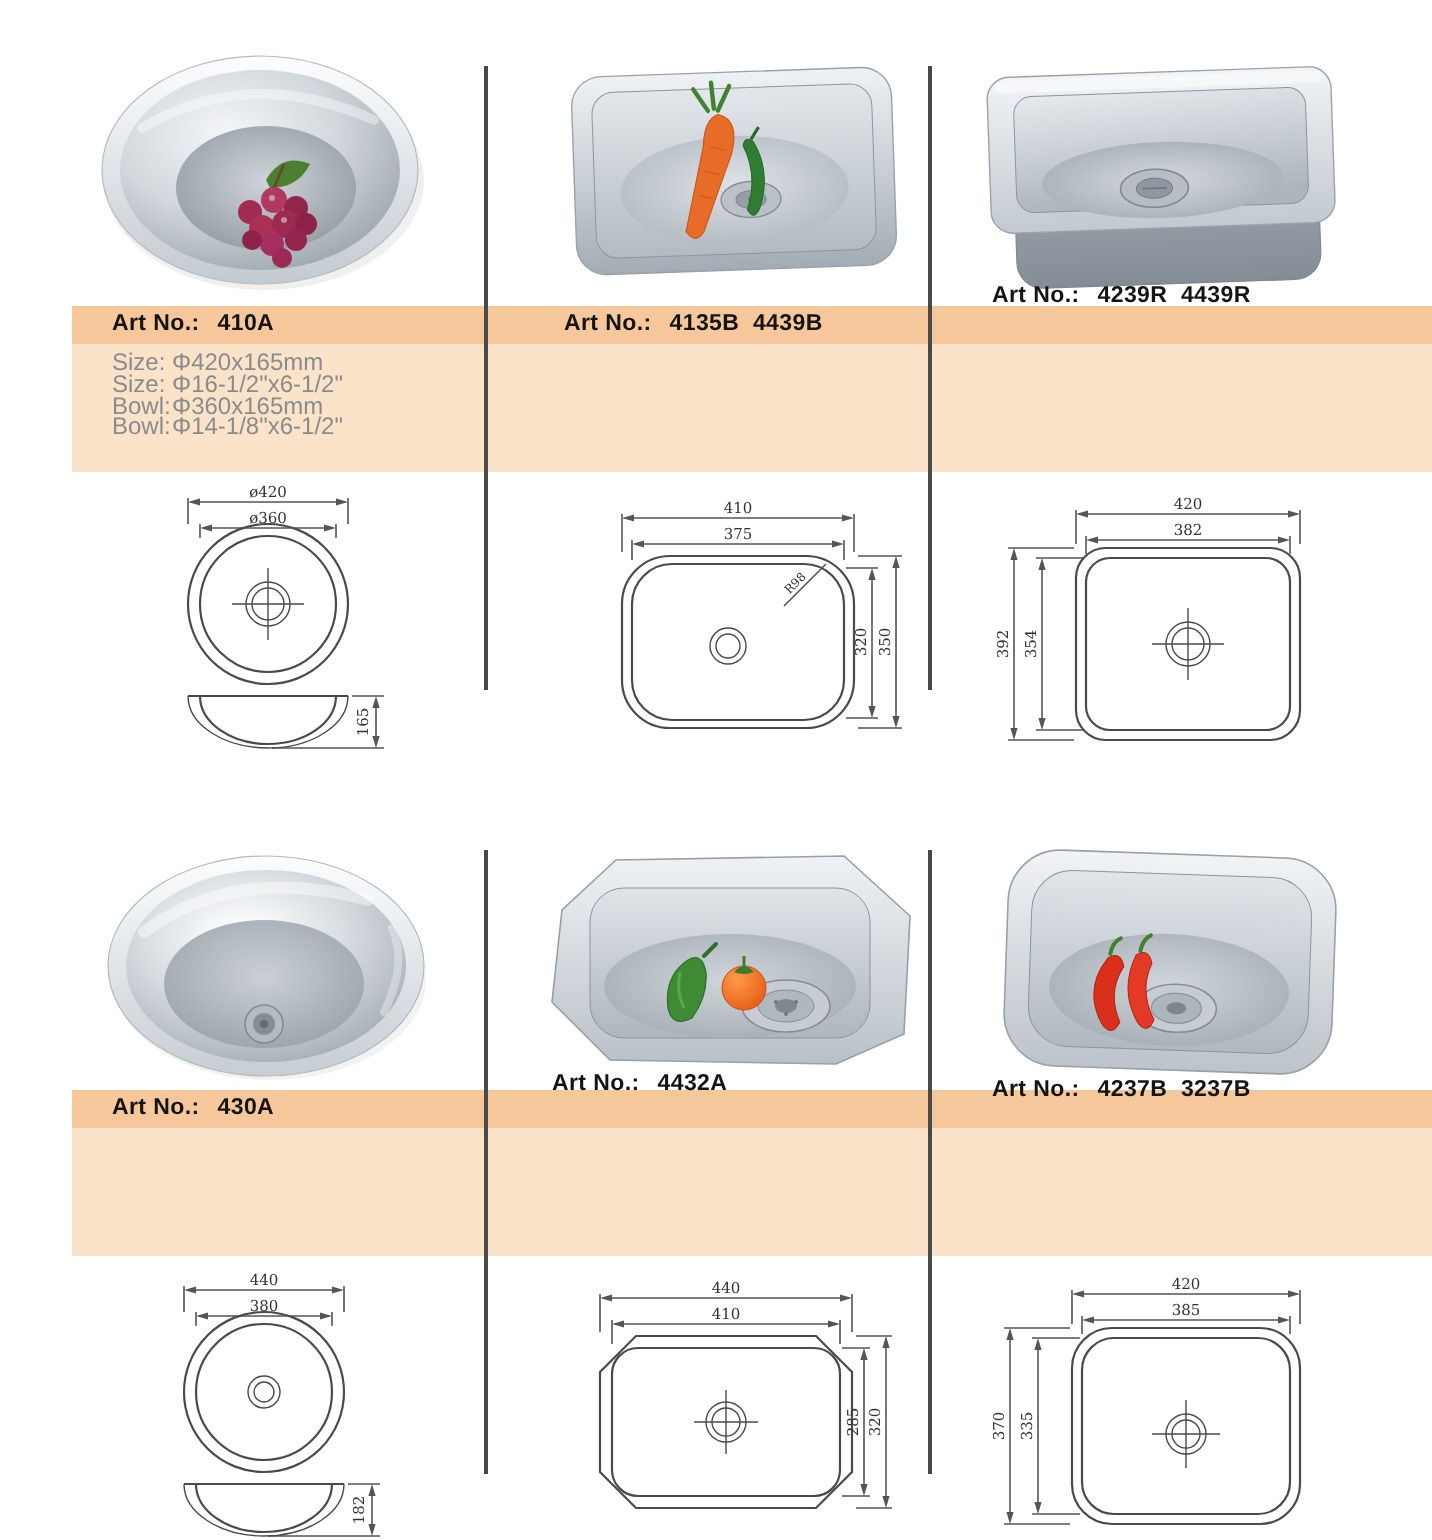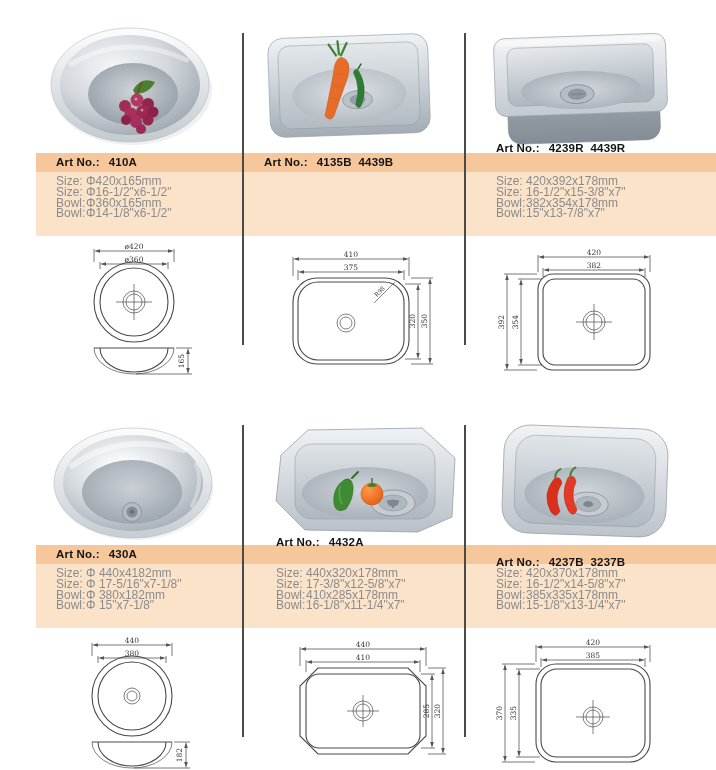--- a/index.html
+++ b/index.html
@@ -104,21 +104,21 @@
       <path class="shp" d="M28,108H108"></path>
         <path class="shp" d="M34,108A34,24 0 0 0 102,108"></path>
         <path class="thn" d="M28,108A40,26 0 0 0 108,108"></path>
       <path class="dln" d="M122,113V129"></path>
         <path class="ar" d="M122,108l-1.8,6h3.6z"></path>
         <path class="ar" d="M122,134l-1.8,-6h3.6z"></path>
       <text class="dtx" x="118" y="121" text-anchor="middle" transform="rotate(-90 118 121)">165</text>
     </svg>
   </div>
 
-  <div class="cell" style="left:232px;top:0">
+  <div class="cell" style="left:250px;top:0">
     <svg class="abs" style="left:28px;top:27px" width="178" height="116" viewBox="0 0 178 116">
       <defs>
         <linearGradient id="p2s" x1="0" y1="0" x2="0" y2="1">
             <stop offset="0" stop-color="#eff2f5"></stop>
             <stop offset="0.55" stop-color="#c6cdd3"></stop>
             <stop offset="1" stop-color="#a3acb4"></stop>
           </linearGradient>
         <linearGradient id="p2i" x1="0" y1="0" x2="0" y2="1">
             <stop offset="0" stop-color="#e2e7ea"></stop>
             <stop offset="1" stop-color="#b3bbc2"></stop>
@@ -205,26 +205,20 @@
         <ellipse cx="98" cy="62" rx="60" ry="19" fill="url(#p3f)"></ellipse>
         <rect x="16" y="10" width="164" height="6" rx="3" fill="#ffffff" opacity="0.45"></rect>
         <g>
           <ellipse cx="94" cy="66" rx="17" ry="9.5" fill="#b6bdc4" stroke="#7f8891" stroke-width="0.8"></ellipse>
           <ellipse cx="94" cy="66" rx="9" ry="5" fill="#8f98a1" stroke="#747d85" stroke-width="0.5"></ellipse>
           <path d="M88,66 H100" stroke="#6d767e" stroke-width="0.8"></path>
         </g>
       </g>
     </svg>
     <div class="art-line" style="left:30px;top:142px"><span>Art No.:</span><span class="art-val">4239R  4439R</span></div>
-    <div class="specs" style="left:30px;top:176px">
-      <div><span class="spec-label">Size:</span><span class="spec-value">420x392x178mm</span></div>
-      <div><span class="spec-label">Size:</span><span class="spec-value">16-1/2"x15-3/8"x7"</span></div>
-      <div><span class="spec-label">Bowl:</span><span class="spec-value">382x354x178mm</span></div>
-      <div><span class="spec-label">Bowl:</span><span class="spec-value">15"x13-7/8"x7"</span></div>
-    </div>
     <svg class="abs" style="left:30px;top:246px" width="165" height="130" viewBox="0 0 165 130">
       <path class="dln" d="M42,26V9 M154,26V9 M47,31V22 M149,31V22 M41,28H8 M41,124H8 M46,33H22 M46,119H22"></path>
       <path class="dln" d="M47,11H149"></path>
         <path class="ar" d="M42,11l6,-1.8v3.6z"></path>
         <path class="ar" d="M154,11l-6,-1.8v3.6z"></path>
       <text class="dtx" x="98" y="8.5" text-anchor="middle">420</text>
       <path class="dln" d="M52,24H144"></path>
         <path class="ar" d="M47,24l6,-1.8v3.6z"></path>
         <path class="ar" d="M149,24l-6,-1.8v3.6z"></path>
       <text class="dtx" x="98" y="21.5" text-anchor="middle">382</text>
@@ -270,26 +264,20 @@
       <ellipse cx="84" cy="72" rx="50" ry="32" fill="url(#p4d)" opacity="0.9"></ellipse>
       <path d="M24,46 Q70,12 136,30" stroke="#ffffff" stroke-width="6" opacity="0.45" fill="none" stroke-linecap="round"></path>
       <path d="M144,86 Q156,62 148,44" stroke="#ffffff" stroke-width="4" opacity="0.35" fill="none" stroke-linecap="round"></path>
       <g>
         <circle cx="84" cy="92" r="9.5" fill="#b4bbc2" stroke="#838c94" stroke-width="0.8"></circle>
         <circle cx="84" cy="92" r="5.5" fill="#848d96"></circle>
         <circle cx="84" cy="92" r="2" fill="#646d75"></circle>
       </g>
     </svg>
     <div class="art-line" style="left:56px;top:156px"><span>Art No.:</span><span class="art-val">430A</span></div>
-    <div class="specs" style="left:56px;top:176px">
-      <div><span class="spec-label">Size:</span><span class="spec-value">Φ 440x4182mm</span></div>
-      <div><span class="spec-label">Size:</span><span class="spec-value">Φ 17-5/16"x7-1/8"</span></div>
-      <div><span class="spec-label">Bowl:</span><span class="spec-value">Φ 380x182mm</span></div>
-      <div><span class="spec-label">Bowl:</span><span class="spec-value">Φ 15"x7-1/8"</span></div>
-    </div>
     <svg class="abs" style="left:64px;top:242px" width="150" height="142" viewBox="0 0 150 142">
       <path class="dln" d="M28,22V9 M108,22V9 M34,29V22 M102,29V22 M110,108H126 M70,134H126"></path>
       <path class="dln" d="M33,11H103"></path>
         <path class="ar" d="M28,11l6,-1.8v3.6z"></path>
         <path class="ar" d="M108,11l-6,-1.8v3.6z"></path>
       <text class="dtx" x="68" y="8.5" text-anchor="middle">440</text>
       <path class="dln" d="M39,24H97"></path>
         <path class="ar" d="M34,24l6,-1.8v3.6z"></path>
         <path class="ar" d="M102,24l-6,-1.8v3.6z"></path>
       <text class="dtx" x="68" y="21.5" text-anchor="middle">380</text>
@@ -345,26 +333,20 @@
         <path d="M72,66 Q70,76 74,84" stroke="#5aa74e" stroke-width="1.5" fill="none"></path>
         <path d="M84,58 L90,52" stroke="#2f6f26" stroke-width="2" fill="none" stroke-linecap="round"></path>
       </g>
       <g>
         <circle cx="104" cy="74" r="11" fill="url(#p5t)" stroke="#cc4a0e" stroke-width="0.5"></circle>
         <path d="M99,66 Q104,60 109,66 Q104,68 99,66 Z" fill="#3f7d2c"></path>
         <path d="M104,63 V58" stroke="#3f7d2c" stroke-width="1.5"></path>
       </g>
     </svg>
     <div class="art-line" style="left:32px;top:144px"><span>Art No.:</span><span class="art-val">4432A</span></div>
-    <div class="specs" style="left:32px;top:176px">
-      <div><span class="spec-label">Size:</span><span class="spec-value">440x320x178mm</span></div>
-      <div><span class="spec-label">Size:</span><span class="spec-value">17-3/8"x12-5/8"x7"</span></div>
-      <div><span class="spec-label">Bowl:</span><span class="spec-value">410x285x178mm</span></div>
-      <div><span class="spec-label">Bowl:</span><span class="spec-value">16-1/8"x11-1/4"x7"</span></div>
-    </div>
     <svg class="abs" style="left:36px;top:246px" width="175" height="122" viewBox="0 0 175 122">
       <path class="dln" d="M20,28V9 M146,28V9 M26,34V22 M140,34V22 M141,36H155 M141,110H155 M148,30H166 M148,116H166"></path>
       <path class="dln" d="M25,11H141"></path>
         <path class="ar" d="M20,11l6,-1.8v3.6z"></path>
         <path class="ar" d="M146,11l-6,-1.8v3.6z"></path>
       <text class="dtx" x="83" y="8.5" text-anchor="middle">440</text>
       <path class="dln" d="M31,24H135"></path>
         <path class="ar" d="M26,24l6,-1.8v3.6z"></path>
         <path class="ar" d="M140,24l-6,-1.8v3.6z"></path>
       <text class="dtx" x="83" y="21.5" text-anchor="middle">410</text>
@@ -411,27 +393,21 @@
           <ellipse cx="97" cy="86" rx="12.5" ry="7.5" fill="#aeb6bd" stroke="#848d95" stroke-width="0.5"></ellipse>
           <ellipse cx="97" cy="86" rx="5" ry="3" fill="#7d868e"></ellipse>
         </g>
         <g>
           <path d="M62,62 Q50,78 60,95 Q65,102 69,94 Q62,79 70,66 Q68,58 62,62 Z" fill="#d92f1b" stroke="#b5220f" stroke-width="0.5"></path>
           <path d="M76,60 Q68,78 78,94 Q83,100 86,92 Q78,78 84,64 Q82,56 76,60 Z" fill="#e23a24" stroke="#b5220f" stroke-width="0.5"></path>
           <path d="M63,60 Q64,54 68,52 M78,58 Q79,52 83,50" stroke="#3f8230" stroke-width="2" fill="none" stroke-linecap="round"></path>
         </g>
       </g>
     </svg>
-    <div class="art-line" style="left:30px;top:164px"><span>Art No.:</span><span class="art-val">4237B  3237B</span></div>
-    <div class="specs" style="left:30px;top:176px">
-      <div><span class="spec-label">Size:</span><span class="spec-value">420x370x178mm</span></div>
-      <div><span class="spec-label">Size:</span><span class="spec-value">16-1/2"x14-5/8"x7"</span></div>
-      <div><span class="spec-label">Bowl:</span><span class="spec-value">385x335x178mm</span></div>
-      <div><span class="spec-label">Bowl:</span><span class="spec-value">15-1/8"x13-1/4"x7"</span></div>
-    </div>
+    <div class="art-line" style="left:30px;top:147px"><span>Art No.:</span><span class="art-val">4237B  3237B</span></div>
     <svg class="abs" style="left:28px;top:244px" width="165" height="132" viewBox="0 0 165 132">
       <path class="dln" d="M42,26V9 M156,26V9 M47,31V22 M151,31V22 M41,28H8 M41,126H8 M46,33H22 M46,121H22"></path>
       <path class="dln" d="M47,11H151"></path>
         <path class="ar" d="M42,11l6,-1.8v3.6z"></path>
         <path class="ar" d="M156,11l-6,-1.8v3.6z"></path>
       <text class="dtx" x="99" y="8.5" text-anchor="middle">420</text>
       <path class="dln" d="M52,24H146"></path>
         <path class="ar" d="M47,24l6,-1.8v3.6z"></path>
         <path class="ar" d="M151,24l-6,-1.8v3.6z"></path>
       <text class="dtx" x="99" y="21.5" text-anchor="middle">385</text>

